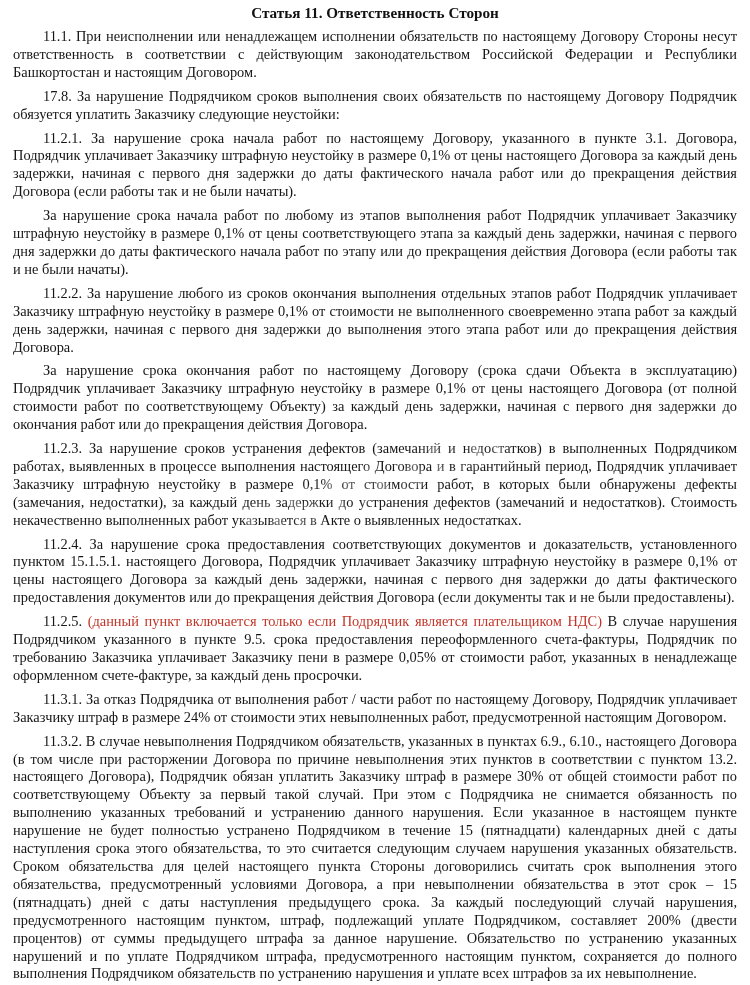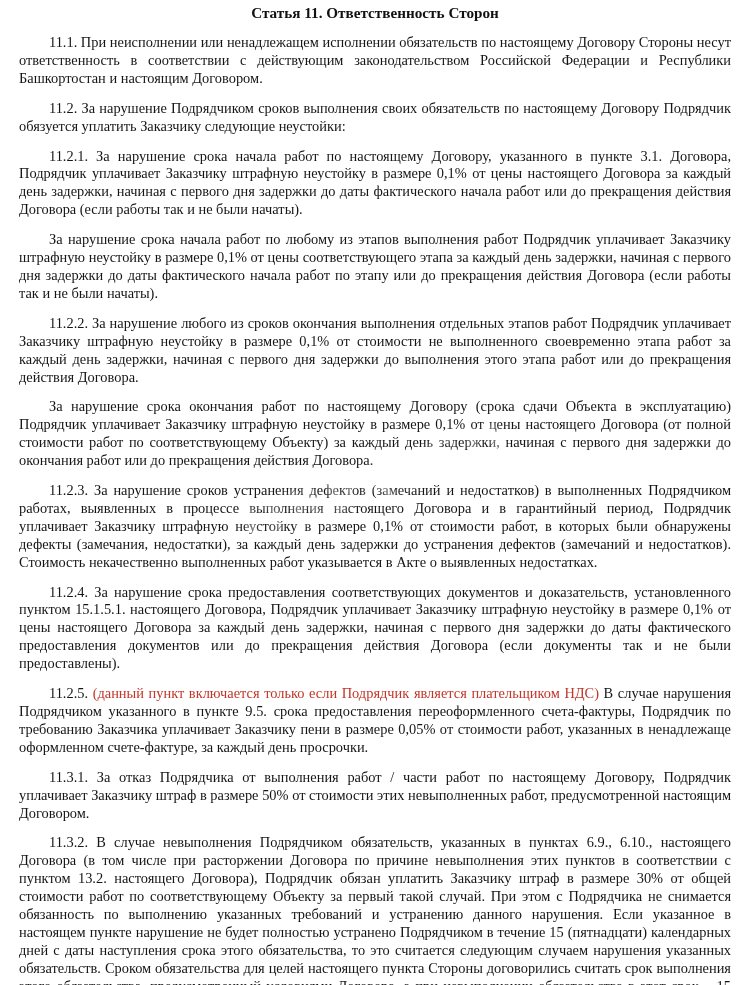--- a/index.html
+++ b/index.html
@@ -22,21 +22,21 @@
   }
   .doc-title {
     margin: 0;
     font-size: 15.2px;
     line-height: 18px;
     font-weight: bold;
     text-align: center;
     color: #111111;
   }
   .para {
-    margin: 12px;
+    margin: 6px;
     font-size: 14.4px;
     line-height: 17.9px;
     text-align: justify;
     text-indent: 30px;
     position: relative;
     z-index: 1;
   }
   .note-red {
   }
   .watermark {
@@ -60,26 +60,26 @@
 </head>
 <body>
 
 <div class="page">
 
   <div class="watermark" style="color: rgb(201, 201, 201);">ОБРАЗЕЦ</div>
 
   <h1 class="doc-title">Статья 11. Ответственность Сторон</h1>
 
   <p class="para">11.1. При неисполнении или ненадлежащем исполнении обязательств по настоящему Договору Стороны несут ответственность в соответствии с действующим законодательством Российской Федерации и Республики Башкортостан и настоящим Договором.</p>
-  <p class="para">11.2. За нарушение Подрядчиком сроков выполнения своих обязательств по настоящему Договору Подрядчик обязуется уплатить Заказчику следующие неустойки:</p>
+  <p class="para">17.8. За нарушение Подрядчиком сроков выполнения своих обязательств по настоящему Договору Подрядчик обязуется уплатить Заказчику следующие неустойки:</p>
   <p class="para">11.2.1. За нарушение срока начала работ по настоящему Договору, указанного в пункте 3.1. Договора, Подрядчик уплачивает Заказчику штрафную неустойку в размере 0,1% от цены настоящего Договора за каждый день задержки, начиная с первого дня задержки до даты фактического начала работ или до прекращения действия Договора (если работы так и не были начаты).</p>
   <p class="para">За нарушение срока начала работ по любому из этапов выполнения работ Подрядчик уплачивает Заказчику штрафную неустойку в размере 0,1% от цены соответствующего этапа за каждый день задержки, начиная с первого дня задержки до даты фактического начала работ по этапу или до прекращения действия Договора (если работы так и не были начаты).</p>
   <p class="para">11.2.2. За нарушение любого из сроков окончания выполнения отдельных этапов работ Подрядчик уплачивает Заказчику штрафную неустойку в размере 0,1% от стоимости не выполненного своевременно этапа работ за каждый день задержки, начиная с первого дня задержки до выполнения этого этапа работ или до прекращения действия Договора.</p>
   <p class="para">За нарушение срока окончания работ по настоящему Договору (срока сдачи Объекта в эксплуатацию) Подрядчик уплачивает Заказчику штрафную неустойку в размере 0,1% от цены настоящего Договора (от полной стоимости работ по соответствующему Объекту) за каждый день задержки, начиная с первого дня задержки до окончания работ или до прекращения действия Договора.</p>
   <p class="para">11.2.3. За нарушение сроков устранения дефектов (замечаний и недостатков) в выполненных Подрядчиком работах, выявленных в процессе выполнения настоящего Договора и в гарантийный период, Подрядчик уплачивает Заказчику штрафную неустойку в размере 0,1% от стоимости работ, в которых были обнаружены дефекты (замечания, недостатки), за каждый день задержки до устранения дефектов (замечаний и недостатков). Стоимость некачественно выполненных работ указывается в Акте о выявленных недостатках.</p>
   <p class="para">11.2.4. За нарушение срока предоставления соответствующих документов и доказательств, установленного пунктом 15.1.5.1. настоящего Договора, Подрядчик уплачивает Заказчику штрафную неустойку в размере 0,1% от цены настоящего Договора за каждый день задержки, начиная с первого дня задержки до даты фактического предоставления документов или до прекращения действия Договора (если документы так и не были предоставлены).</p>
 
   <p class="para"><span>11.2.5. </span><span class="note-red" style="color: rgb(194, 53, 40);">(данный пункт включается только если Подрядчик является плательщиком НДС)</span><span> В случае нарушения Подрядчиком указанного в пункте 9.5. срока предоставления переоформленного счета-фактуры, Подрядчик по требованию Заказчика уплачивает Заказчику пени в размере 0,05% от стоимости работ, указанных в ненадлежаще оформленном счете-фактуре, за каждый день просрочки.</span></p>
 
-  <p class="para">11.3.1. За отказ Подрядчика от выполнения работ / части работ по настоящему Договору, Подрядчик уплачивает Заказчику штраф в размере 50% от стоимости этих невыполненных работ, предусмотренной настоящим Договором.</p>
+  <p class="para">11.3.1. За отказ Подрядчика от выполнения работ / части работ по настоящему Договору, Подрядчик уплачивает Заказчику штраф в размере 24% от стоимости этих невыполненных работ, предусмотренной настоящим Договором.</p>
   <p class="para">11.3.2. В случае невыполнения Подрядчиком обязательств, указанных в пунктах 6.9., 6.10., настоящего Договора (в том числе при расторжении Договора по причине невыполнения этих пунктов в соответствии с пунктом 13.2. настоящего Договора), Подрядчик обязан уплатить Заказчику штраф в размере 30% от общей стоимости работ по соответствующему Объекту за первый такой случай. При этом с Подрядчика не снимается обязанность по выполнению указанных требований и устранению данного нарушения. Если указанное в настоящем пункте нарушение не будет полностью устранено Подрядчиком в течение 15 (пятнадцати) календарных дней с даты наступления срока этого обязательства, то это считается следующим случаем нарушения указанных обязательств. Сроком обязательства для целей настоящего пункта Стороны договорились считать срок выполнения этого обязательства, предусмотренный условиями Договора, а при невыполнении обязательства в этот срок – 15 (пятнадцать) дней с даты наступления предыдущего срока. За каждый последующий случай нарушения, предусмотренного настоящим пунктом, штраф, подлежащий уплате Подрядчиком, составляет 200% (двести процентов) от суммы предыдущего штрафа за данное нарушение. Обязательство по устранению указанных нарушений и по уплате Подрядчиком штрафа, предусмотренного настоящим пунктом, сохраняется до полного выполнения Подрядчиком обязательств по устранению нарушения и уплате всех штрафов за их невыполнение.</p>
 
 </div>
 
 </body></html>

